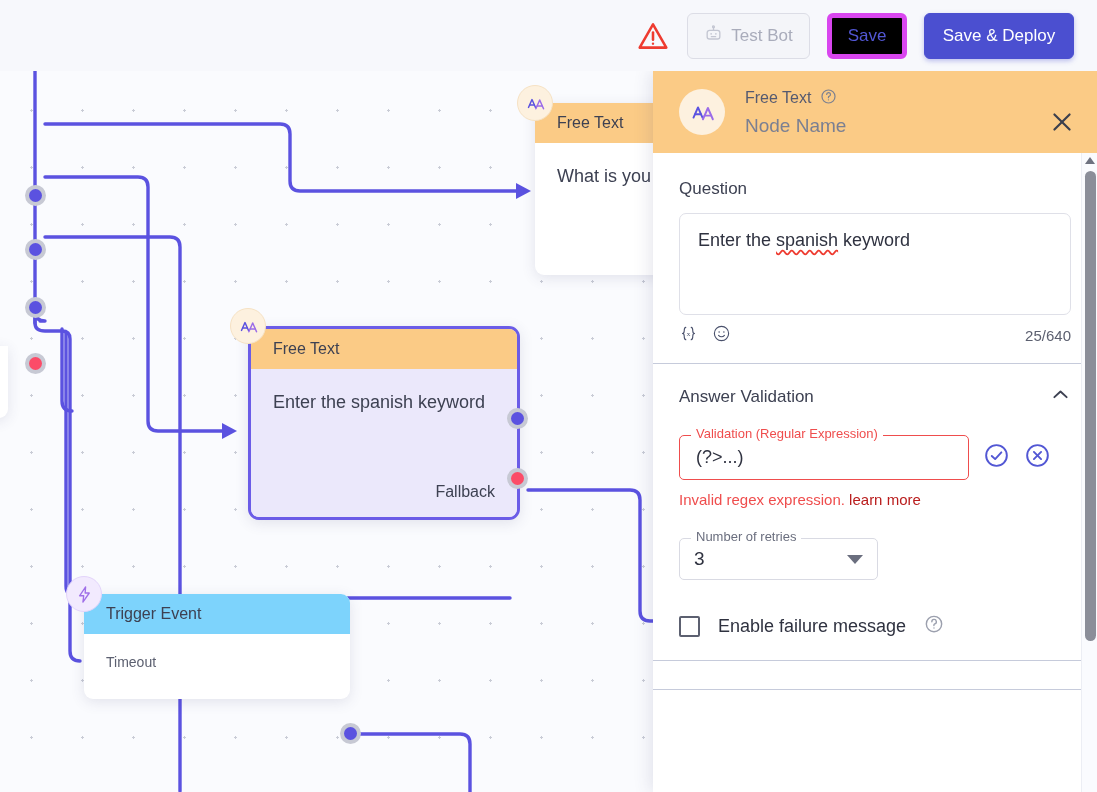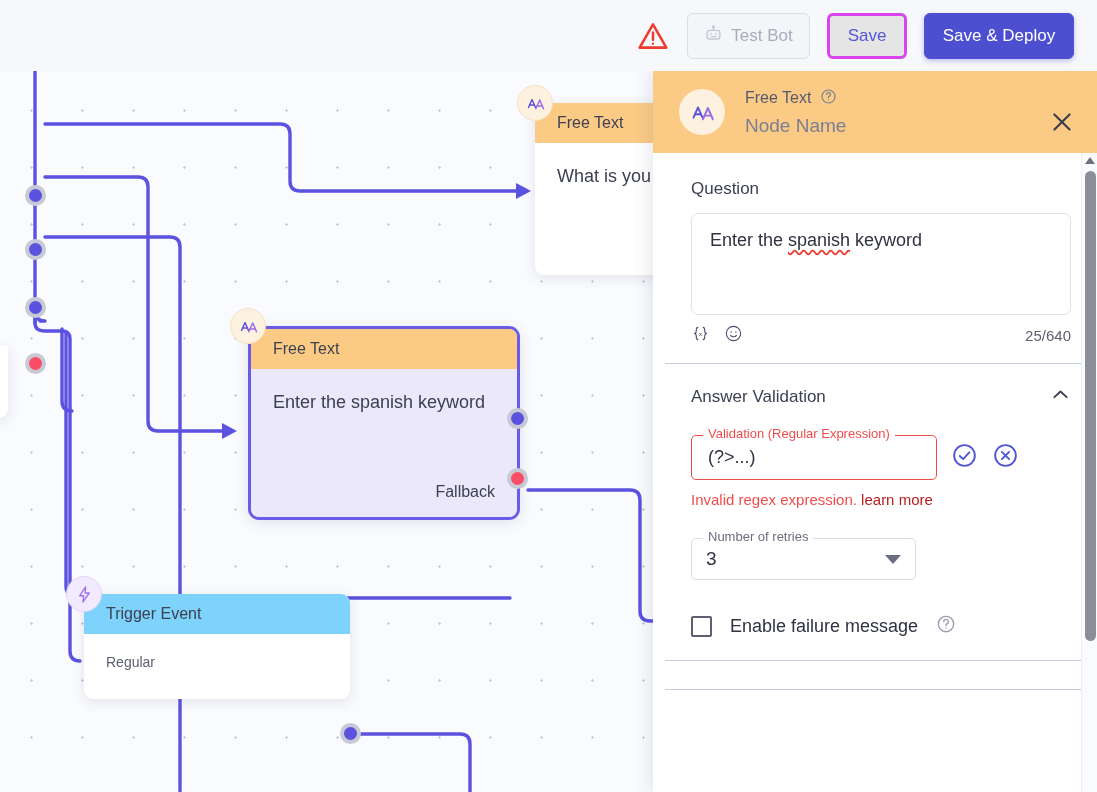--- a/index.html
+++ b/index.html
@@ -34,22 +34,22 @@
   #test-bot-btn {
     width: 123px;
     border: 1px solid #dcdde6;
     background: #f4f5f9;
     color: #a9acbb;
     gap: 8px;
   }
   #test-bot-btn svg { width: 19px; height: 19px; }
   #save-btn {
     width: 80px;
-    border: 3px solid #d946ef;
-    background: #e5e5e5;
+    border: 5px solid #d946ef;
+    background: #000000;
     color: #5257d4;
     justify-content: center;
   }
   #deploy-btn {
     width: 150px;
     border: 1px solid #4b4fd0;
     background: #4b4fd0;
     color: #ffffff;
     box-shadow: 0 2px 5px rgba(75,79,208,.35);
   }
@@ -147,21 +147,21 @@
     display: flex; align-items: center; justify-content: center;
     flex: 0 0 auto;
   }
   #panel-titles { margin-left: 20px; display: flex; flex-direction: column; gap: 6px; }
   #panel-type-row { display: flex; align-items: center; gap: 9px; }
   #panel-type { font-size: 16px; color: #555a70; }
   #panel-node-name { font-size: 19px; color: #7a7f92; }
   #panel-close { position: absolute; right: 22px; top: 38px; cursor: pointer; }
 
   #panel-scroll {
-    position: relative; flex: 1 1 auto; overflow: hidden; padding-left: 12px;
+    position: relative; flex: 1 1 auto; overflow: hidden;
   }
   .sect { padding: 0 26px; }
   #question-sect { padding-top: 26px; padding-bottom: 16px; }
   .sect-label { font-size: 17px; color: #3d4152; }
   #question-box {
     margin-top: 14px;
     height: 102px;
     border: 1px solid #dfe0e8; border-radius: 7px;
     padding: 16px 18px;
     font-size: 18px; color: #2f3240;
@@ -182,37 +182,37 @@
 
   #validation-sect { padding-top: 20px; padding-bottom: 22px; }
   #validation-head {
     display: flex; align-items: center; justify-content: space-between;
     cursor: pointer;
   }
   #validation-title { font-size: 17px; color: #3d4152; }
 
   #regex-row { display: flex; align-items: center; gap: 14px; margin-top: 26px; }
   #regex-field {
-    position: relative; width: 246px; height: 45px;
+    position: relative; width: 290px; height: 45px;
     border: 1px solid #ef4d4d; border-radius: 5px;
     display: flex; align-items: center; padding-left: 16px;
     font-size: 18px; color: #2f3240;
   }
   #regex-legend {
     position: absolute; left: 11px; top: -10px;
     background: #ffffff; padding: 0 5px;
     font-size: 13px; color: #ef4d4d;
     white-space: nowrap;
   }
   .icon-btn { cursor: pointer; display: block; }
   #regex-error { margin-top: 11px; font-size: 15px; color: #ef4d4d; }
   #regex-error a { color: #b91c1c; text-decoration: none; cursor: pointer; }
 
   #retries-field {
-    position: relative; width: 225px; height: 42px; margin-top: 30px;
+    position: relative; width: 199px; height: 42px; margin-top: 30px;
     border: 1px solid #d9dae3; border-radius: 5px;
     display: flex; align-items: center; padding: 0 14px;
     justify-content: space-between;
     cursor: pointer;
   }
   #retries-legend {
     position: absolute; left: 11px; top: -10px;
     background: #ffffff; padding: 0 5px;
     font-size: 13px; color: #6a6e7e;
     white-space: nowrap;
@@ -380,21 +380,21 @@
 
     <div class="node" id="node-trigger" style="left:84px; top:523px;">
       <div class="node-badge trigger">
         <svg viewBox="0 0 24 24" width="19" height="19" fill="none" stroke="#a070e8" stroke-width="1.7" stroke-linejoin="round">
           <path d="M13.4 2.5 5.8 13.6h5.2l-1 7.9 8-11.4h-5.2z"></path>
         </svg>
       </div>
       <div class="node-card">
         <div class="node-head head-trigger">Trigger Event</div>
         <div class="node-body">
-          <div id="trigger-action-label">Regular</div>
+          <div id="trigger-action-label">Timeout</div>
         </div>
       </div>
     </div>
     <div class="port" style="left:340px; top:652px;">
         <i></i>
       </div>
 
   </div>
 
   <div id="panel">

